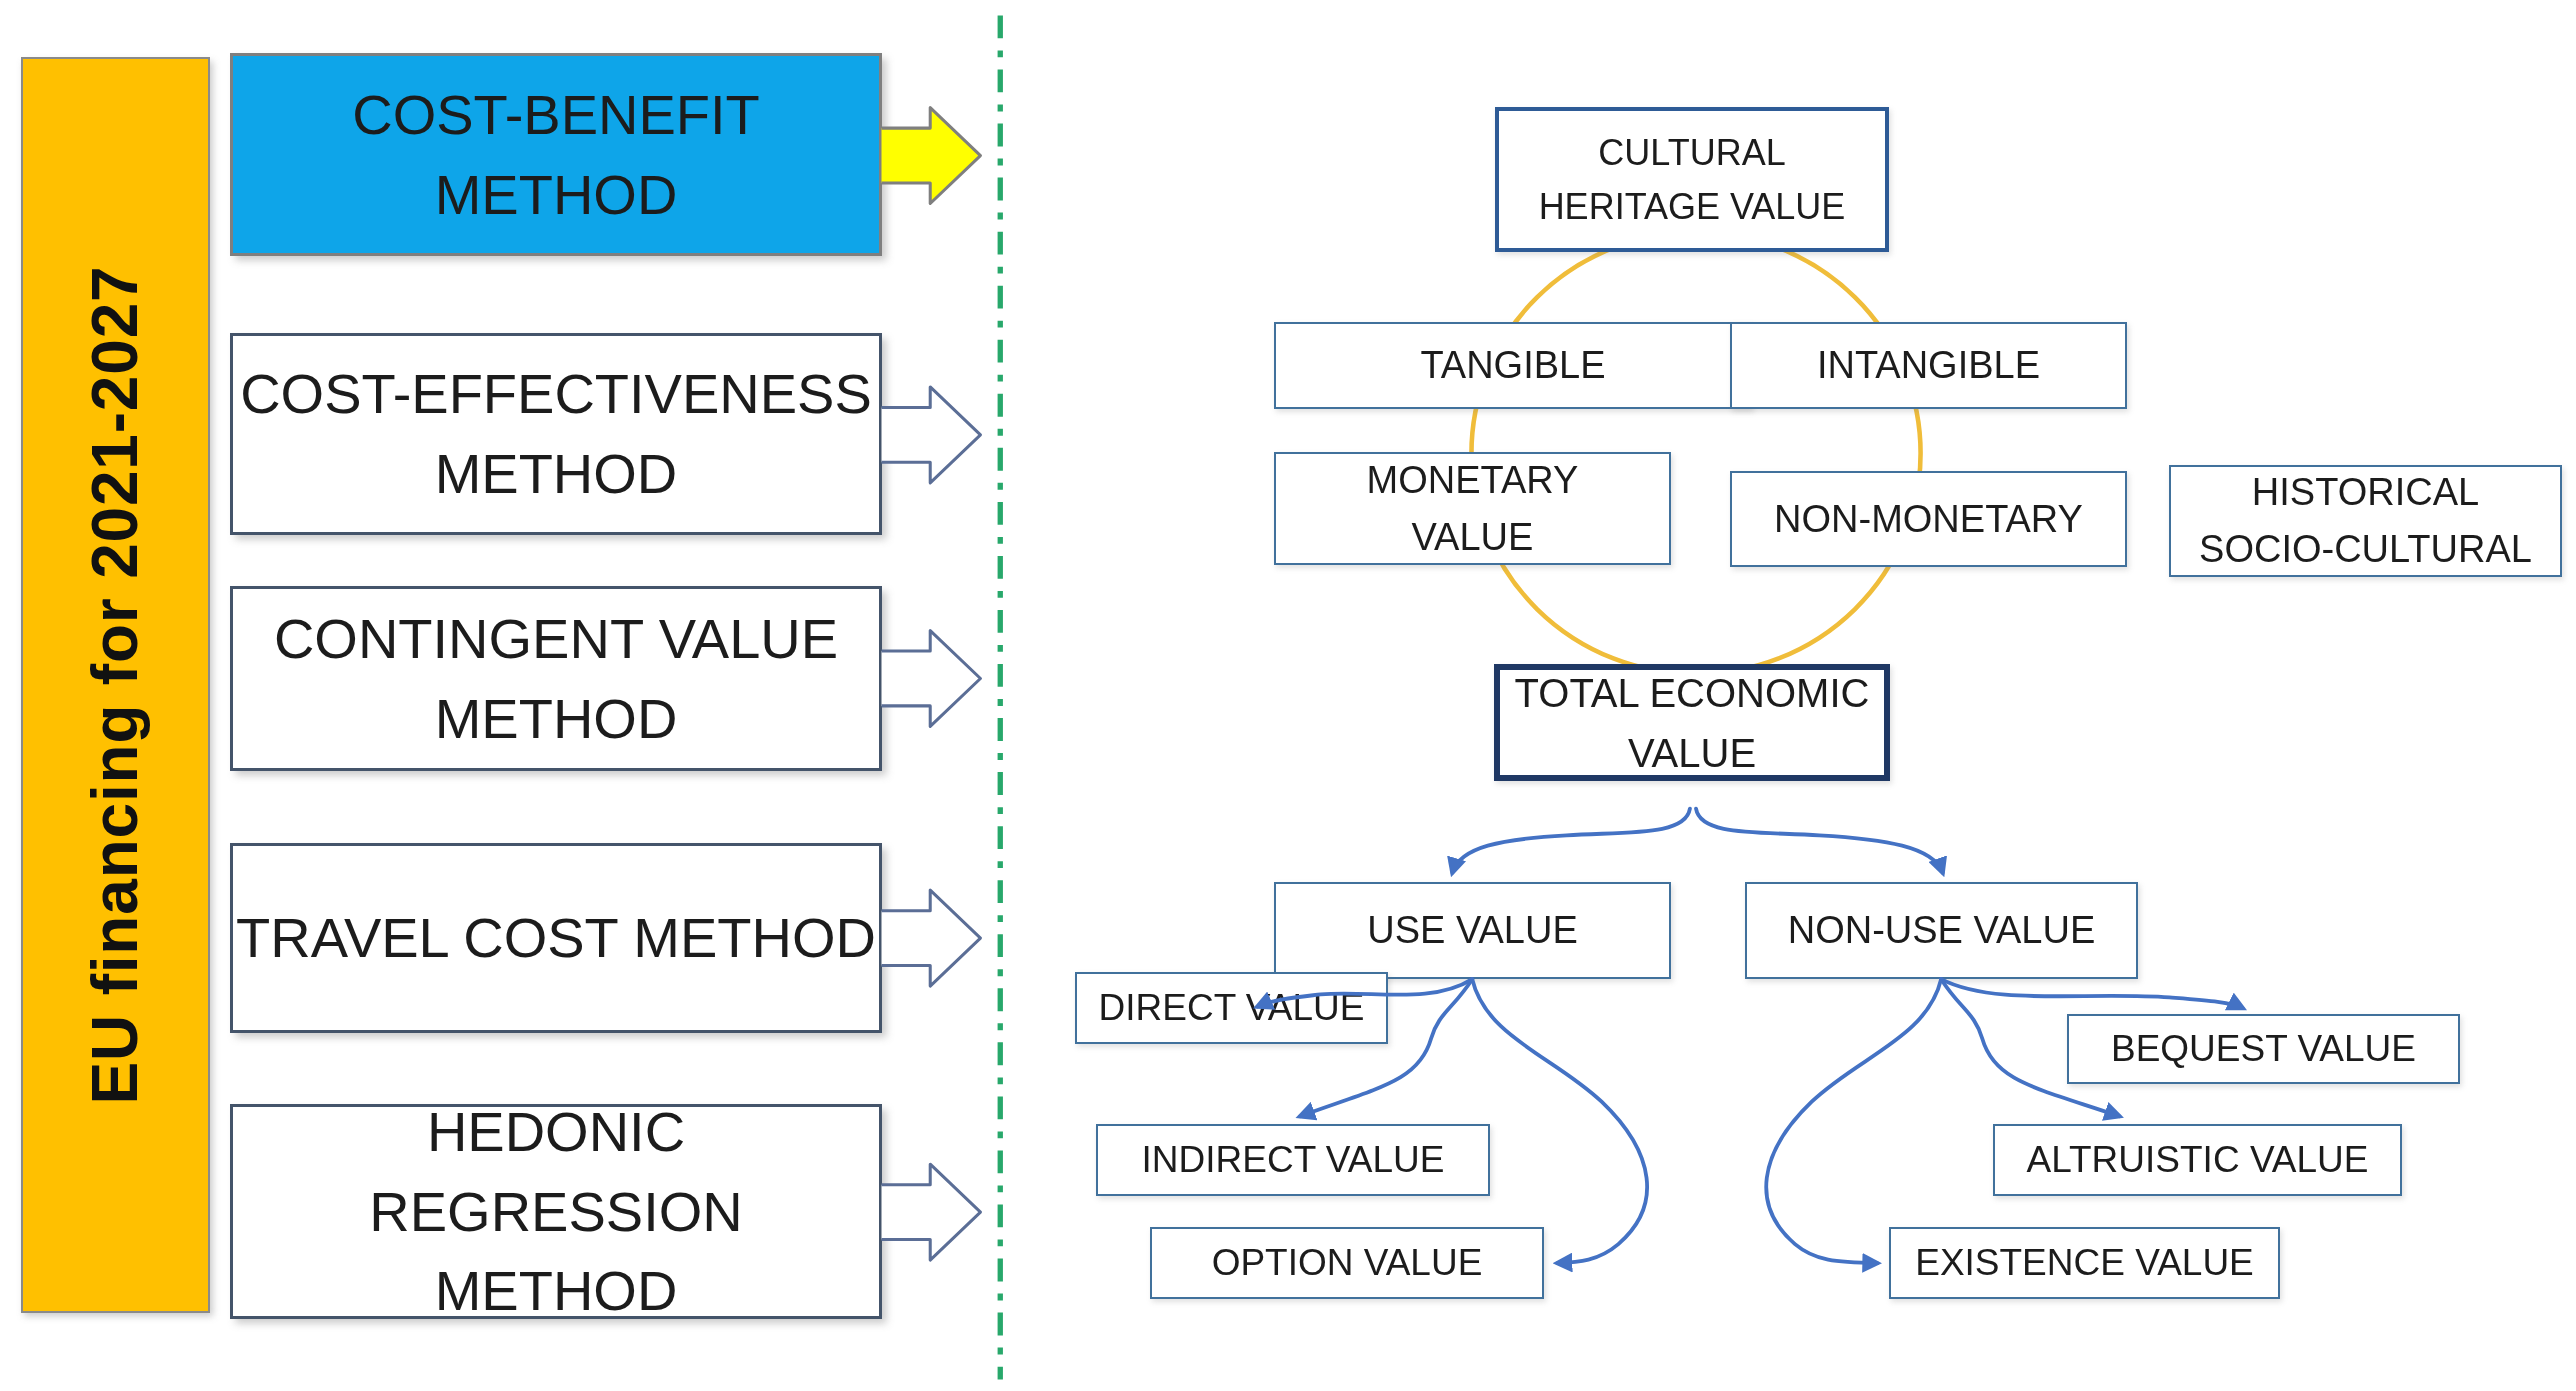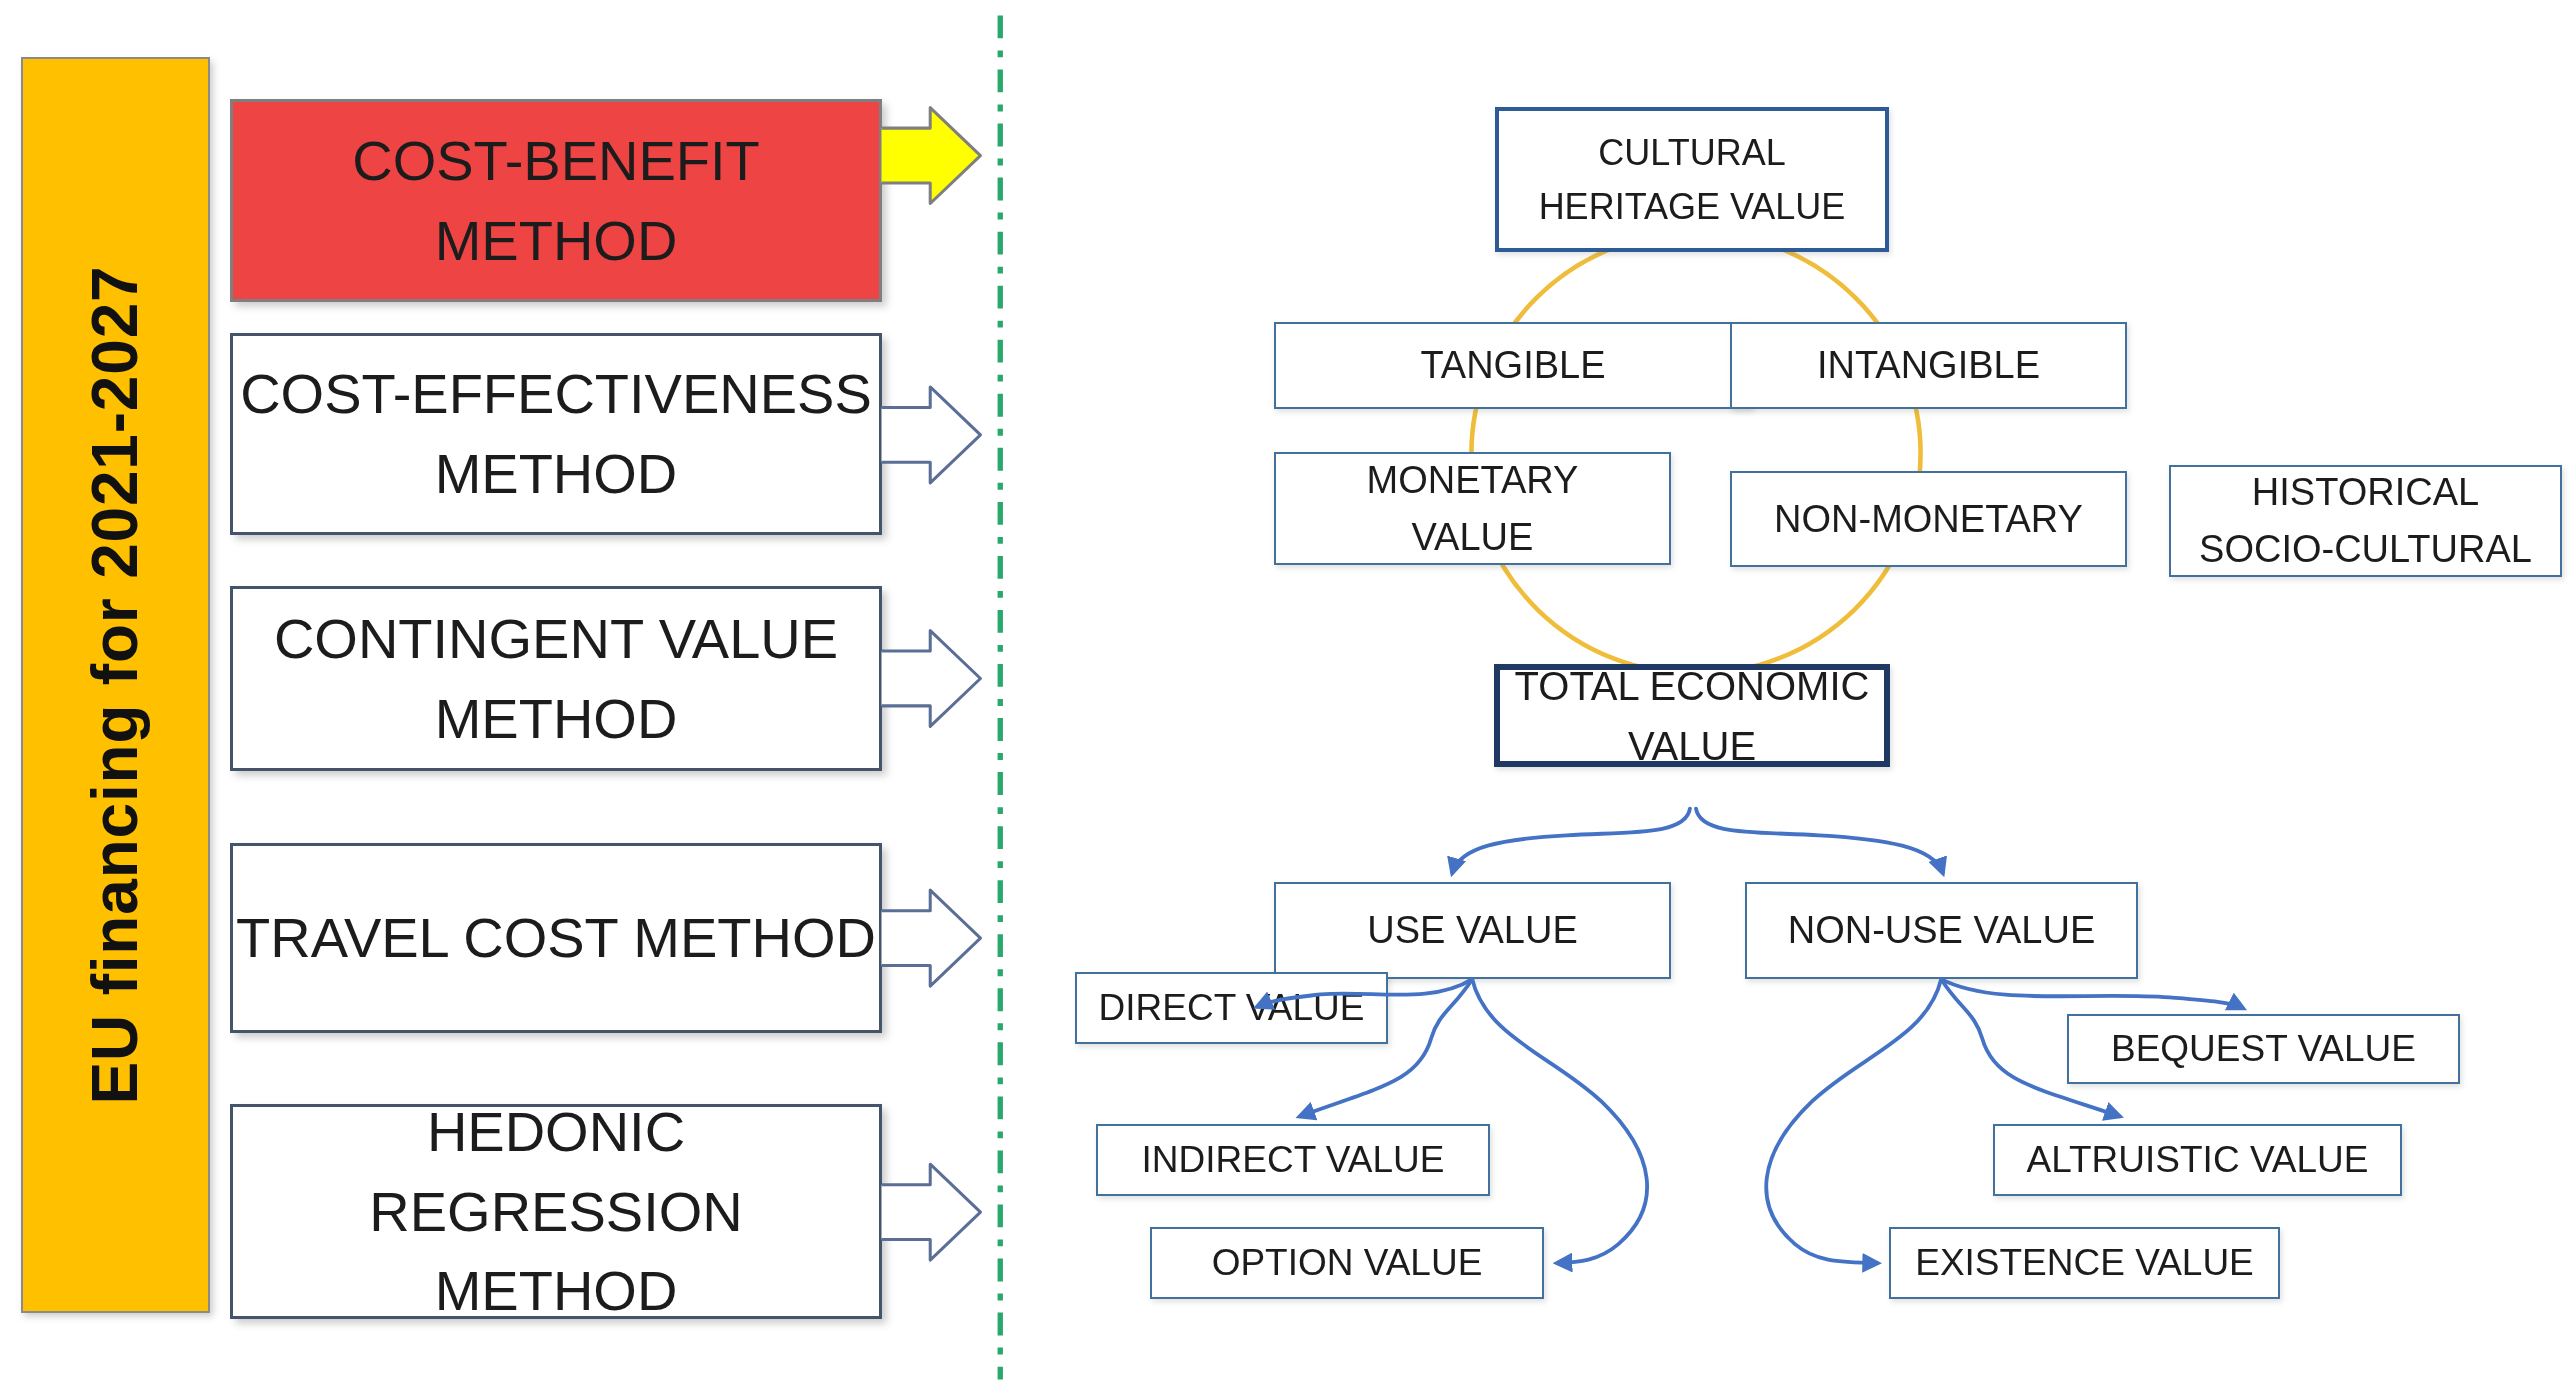--- a/index.html
+++ b/index.html
@@ -24,41 +24,41 @@
   }
 
   
   .method{
     position:absolute;z-index:2;left:230px;width:652px;background:#ffffff;
     border:3px solid #44546A;box-sizing:border-box;
     display:flex;align-items:center;justify-content:center;text-align:center;
     font-size:56px;line-height:1.42;white-space:pre-line;
     box-shadow:4.6px 5.3px 7.6px rgba(110,110,110,.35);
   }
-  .method.highlight{background:#ef4444;border-color:#7f7f7f;margin-top:46px;}
+  .method.highlight{background:#0ea5e9;border-color:#7f7f7f;}
   #m-0{top:53px;height:203px}
   #m-1{top:333px;height:202px}
   #m-2{top:586px;height:185px}
   #m-3{top:843px;height:190px}
   #m-4{top:1104px;height:215px}
 
   
   .node{
     position:absolute;z-index:2;background:#ffffff;border:2.3px solid #41719C;box-sizing:border-box;
     display:flex;align-items:center;justify-content:center;text-align:center;
     font-size:38px;line-height:1.5;white-space:pre-line;
     box-shadow:2.3px 3px 5.3px rgba(120,120,120,.22);
   }
   #n-cultural{left:1495px;top:107px;width:394px;height:145px;border:4.6px solid #2E5B96;font-size:36px;}
   #n-tangible{left:1274px;top:322px;width:478px;height:87px;}
   #n-intangible{left:1730px;top:322px;width:397px;height:87px;text-align:right;}
   #n-monetary{left:1274px;top:452px;width:397px;height:113px;}
   #n-nonmonetary{left:1730px;top:471px;width:397px;height:96px;}
   #n-historical{left:2169px;top:465px;width:393px;height:112px;}
-  #n-tev{left:1494px;top:664px;width:396px;height:103px;border:6.9px solid #1F3864;font-size:40px;align-items:center;}
+  #n-tev{left:1494px;top:664px;width:396px;height:117px;border:6.9px solid #1F3864;font-size:40px;align-items:center;}
   #n-use{left:1274px;top:882px;width:397px;height:97px;}
   #n-nonuse{left:1745px;top:882px;width:393px;height:97px;}
   #n-direct{left:1075px;top:972px;width:313px;height:72px;font-size:37px;}
   #n-indirect{left:1096px;top:1124px;width:394px;height:72px;font-size:37px;}
   #n-option{left:1150px;top:1227px;width:394px;height:72px;font-size:37px;}
   #n-bequest{left:2067px;top:1014px;width:393px;height:70px;font-size:37px;}
   #n-altruistic{left:1993px;top:1124px;width:409px;height:72px;font-size:37px;}
   #n-existence{left:1889px;top:1227px;width:391px;height:72px;font-size:37px;}
 </style>
 </head>

